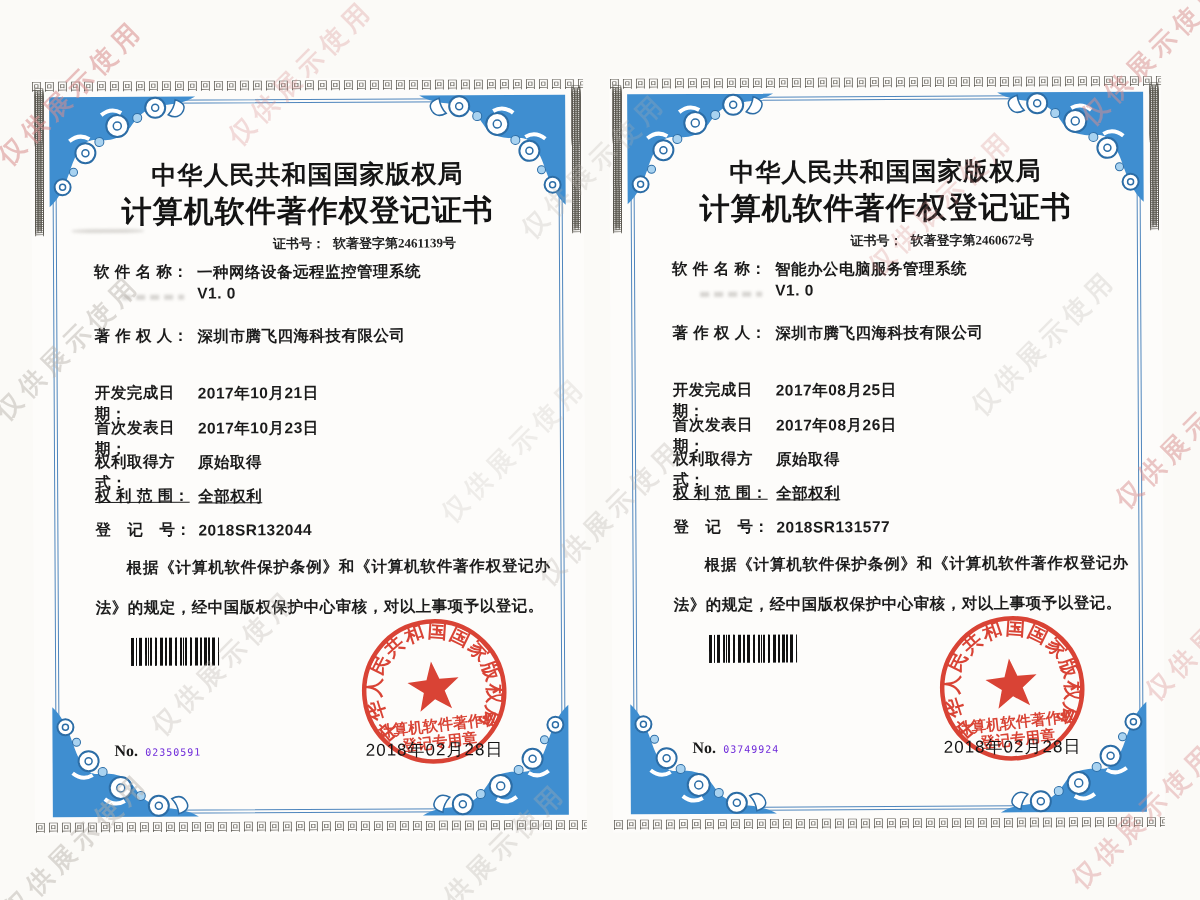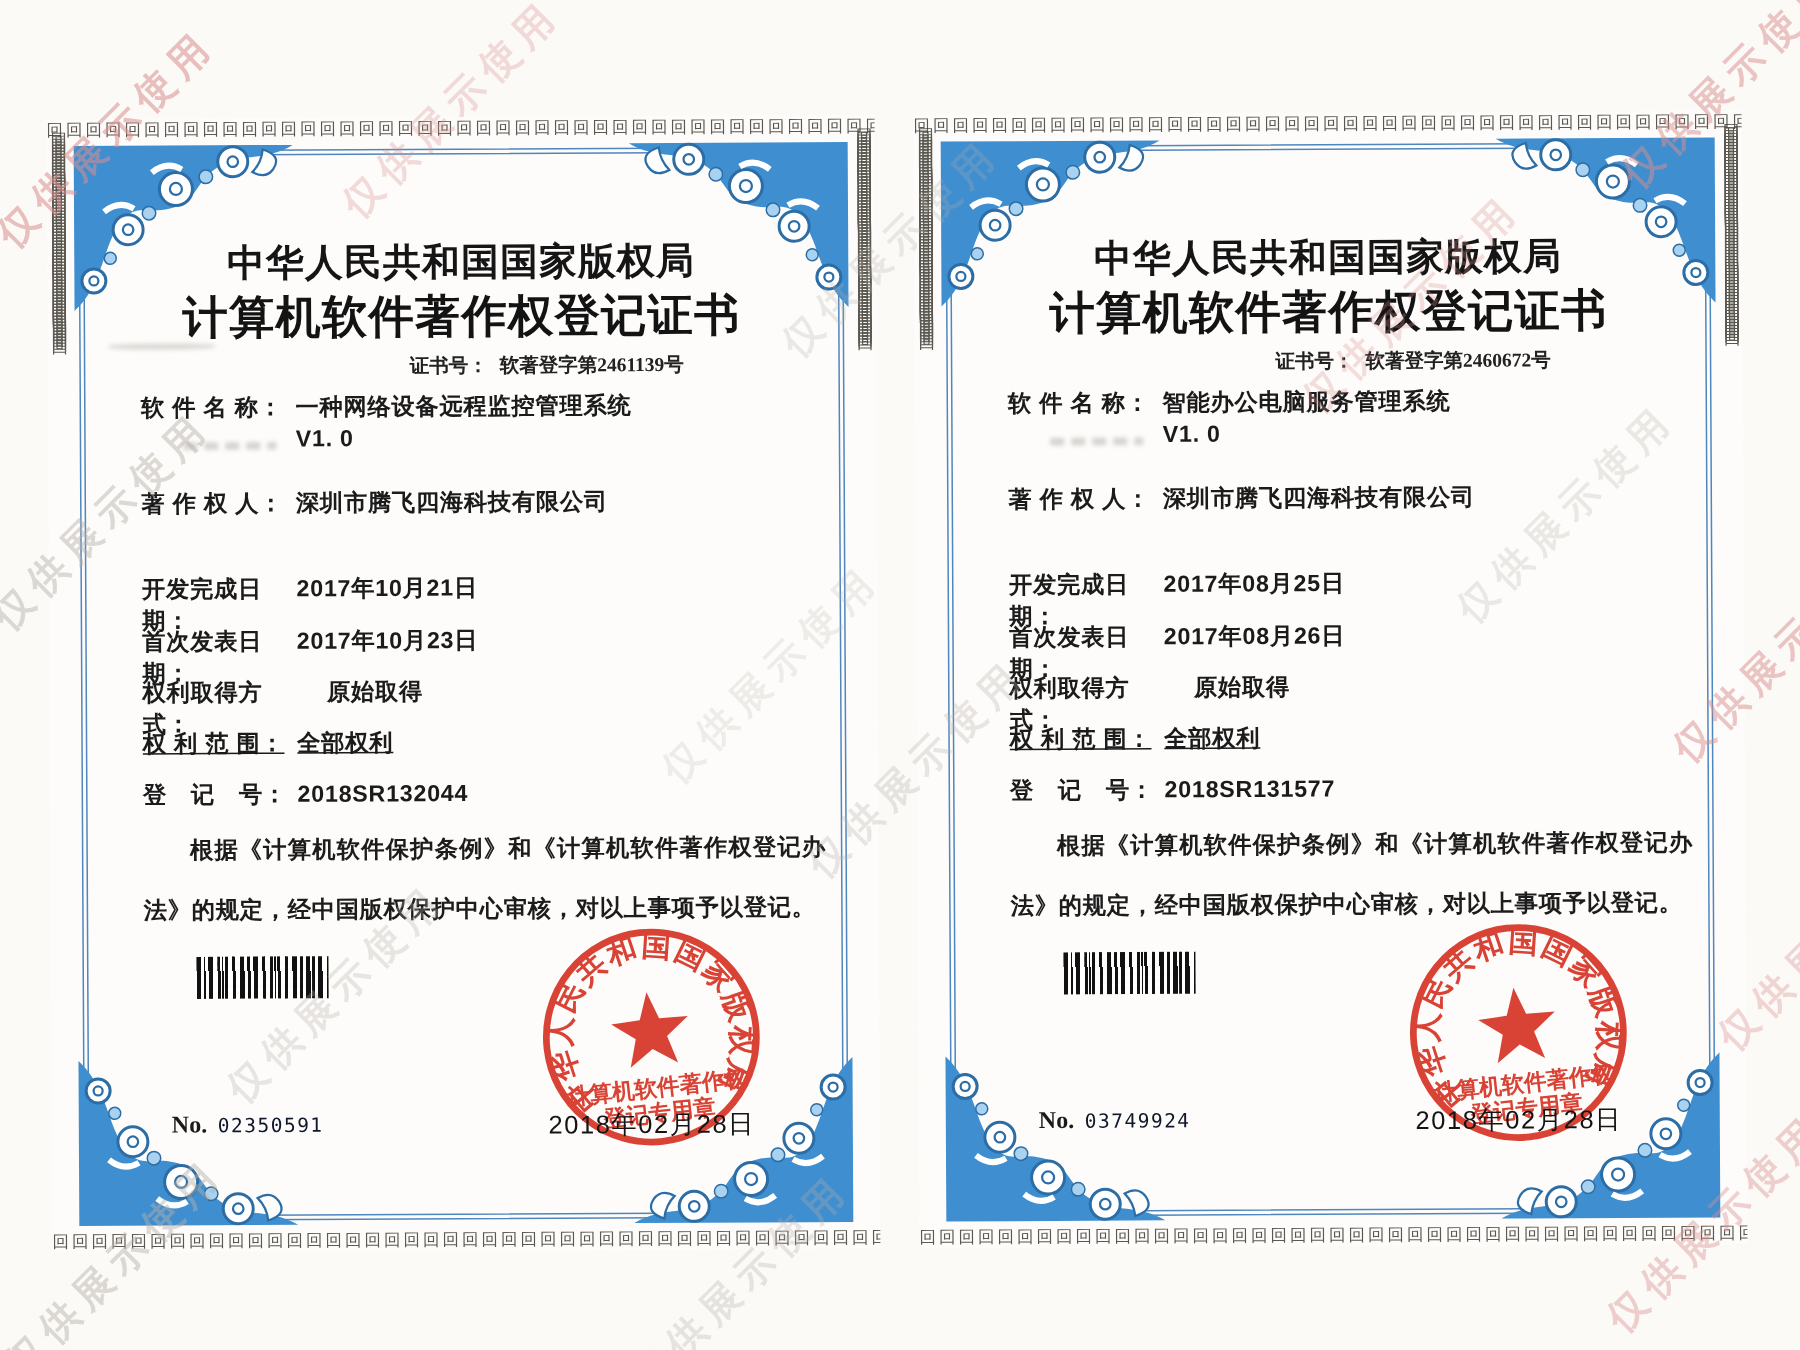--- a/index.html
+++ b/index.html
@@ -49,21 +49,21 @@
     font-family:"Liberation Serif","DejaVu Serif",serif;font-weight:700;
     font-size:13px;color:#222;z-index:6;}
   .certno .cnl{margin-right:8px;}
 
   .row{position:absolute;left:62px;display:flex;align-items:flex-start;
     font-weight:700;font-size:15.5px;color:#1b1b1b;z-index:6;letter-spacing:.5px;}
   .row .lab{flex:0 0 103px;}
   .row .val{line-height:21px;}
   .row .val .v2{display:block;}
   .r0{top:183px;} .r1{top:247px;} .r2{top:304px;} .r3{top:339px;}
-  .r4{top:373px;gap:20px;} .r5{top:407px;text-decoration:underline;} .r6{top:441px;}
+  .r4{top:373px;} .r5{top:407px;text-decoration:underline;} .r6{top:441px;}
 
   .statement{position:absolute;left:62px;top:469px;width:455px;margin:0;
     font-family:"Liberation Serif","DejaVu Serif",serif;font-weight:600;
     font-size:15.5px;line-height:39.5px;color:#1c1c1c;text-indent:2em;
     text-align:justify;z-index:6;letter-spacing:.5px;}
 
   
   .barcode{position:absolute;left:97px;top:559px;width:88px;height:28px;display:flex;z-index:6;}
   .bc-l{width:14px;background:repeating-linear-gradient(90deg,#111 0 3px,#fff 3px 5px,#111 5px 6px,#fff 6px 8px,#111 8px 11px,#fff 11px 14px);}
   .bc-m{flex:1;background-image:
@@ -78,22 +78,22 @@
   .seal-arc{font-size:20px;font-weight:700;letter-spacing:1.5px;
     font-family:"Liberation Serif","DejaVu Serif",serif;}
   .seal-l1,.seal-l2{font-size:15px;font-weight:700;fill:#d93a2b;
     font-family:"Liberation Serif","DejaVu Serif",serif;}
   .seal-date{position:absolute;left:311px;top:661px;width:178px;text-align:center;
     font-weight:400;font-size:17px;letter-spacing:1px;color:#141414;z-index:11;}
 
   .serial{position:absolute;left:80px;top:663px;z-index:11;
     font-family:"Liberation Serif","DejaVu Serif",serif;font-size:16px;}
   .serial .no{font-weight:700;color:#1a1a1a;margin-right:7px;text-align:center;}
-  .serial .num{font-family:"DejaVu Sans Mono",monospace;font-size:13px;
-    color:#0f172a;letter-spacing:1px;}
+  .serial .num{font-family:"DejaVu Sans Mono",monospace;font-size:10px;
+    color:#6d28d9;letter-spacing:1px;}
 
   
   .smudge{position:absolute;background:#9a968f;border-radius:40%;
     filter:blur(1.5px);opacity:.35;z-index:6;}
   .sm1{left:40px;top:150px;width:72px;height:4px;}
   .sm2{left:90px;top:216px;width:62px;height:5px;
     background:repeating-linear-gradient(90deg,#8d8983 0 9px,transparent 9px 14px);border-radius:0;}
 
   
   #wm-layer{position:absolute;inset:0;z-index:50;pointer-events:none;}

